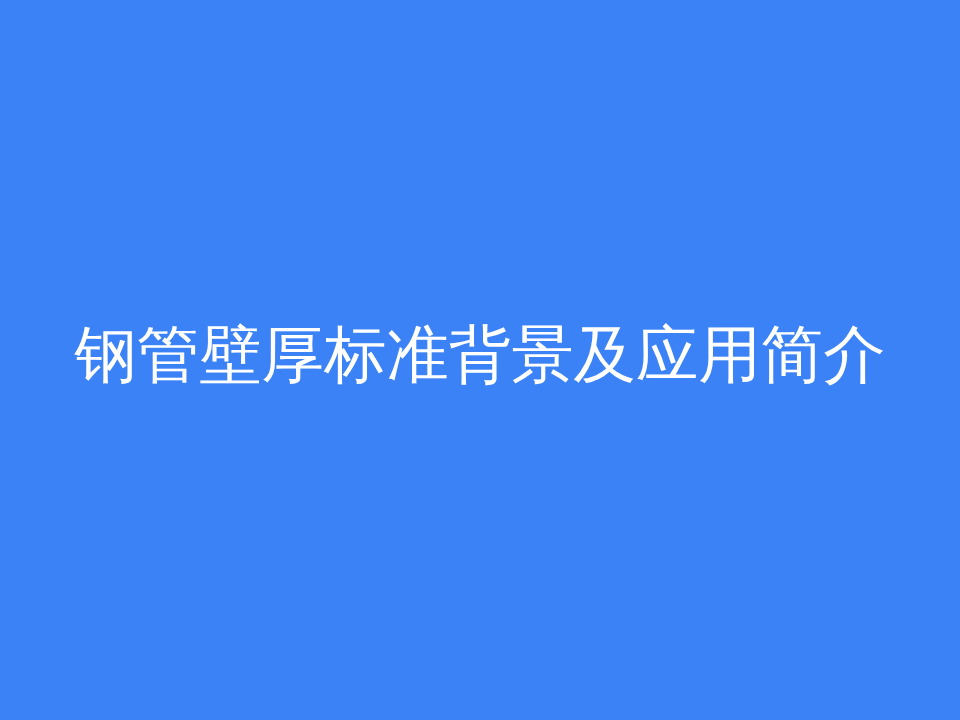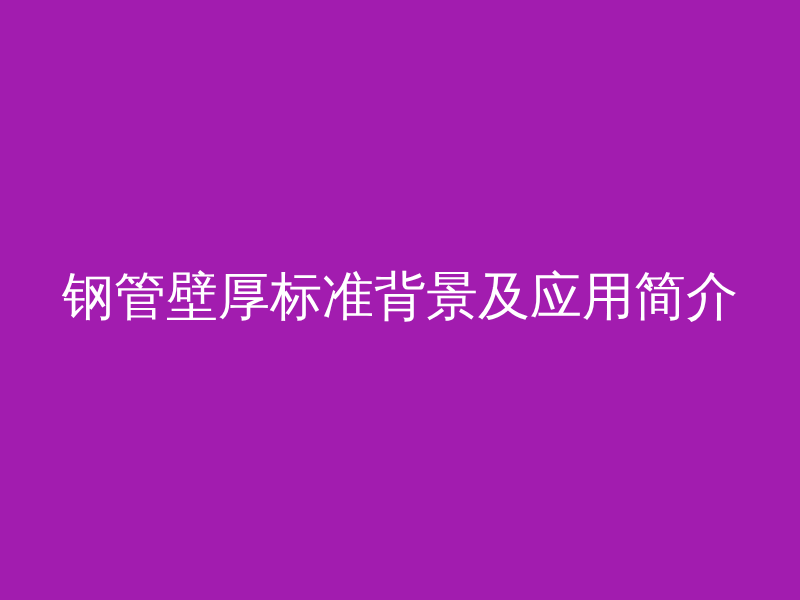--- a/index.html
+++ b/index.html
@@ -38,17 +38,17 @@
     white-space: nowrap;
     
     position: relative;
     top: -3px;
     -webkit-font-smoothing: antialiased;
   }
 </style>
 </head>
 <body style="background-color: rgb(45, 16, 191);">
 
-<div id="slide" style="background-color: #a21caf;">
+<div id="slide" style="background-color: #3b82f6;">
 
   <h1 id="slide-title" style="color: rgb(255, 255, 255);">钢管壁厚标准背景及应用简介</h1>
 
 </div>
 
 </body></html>

